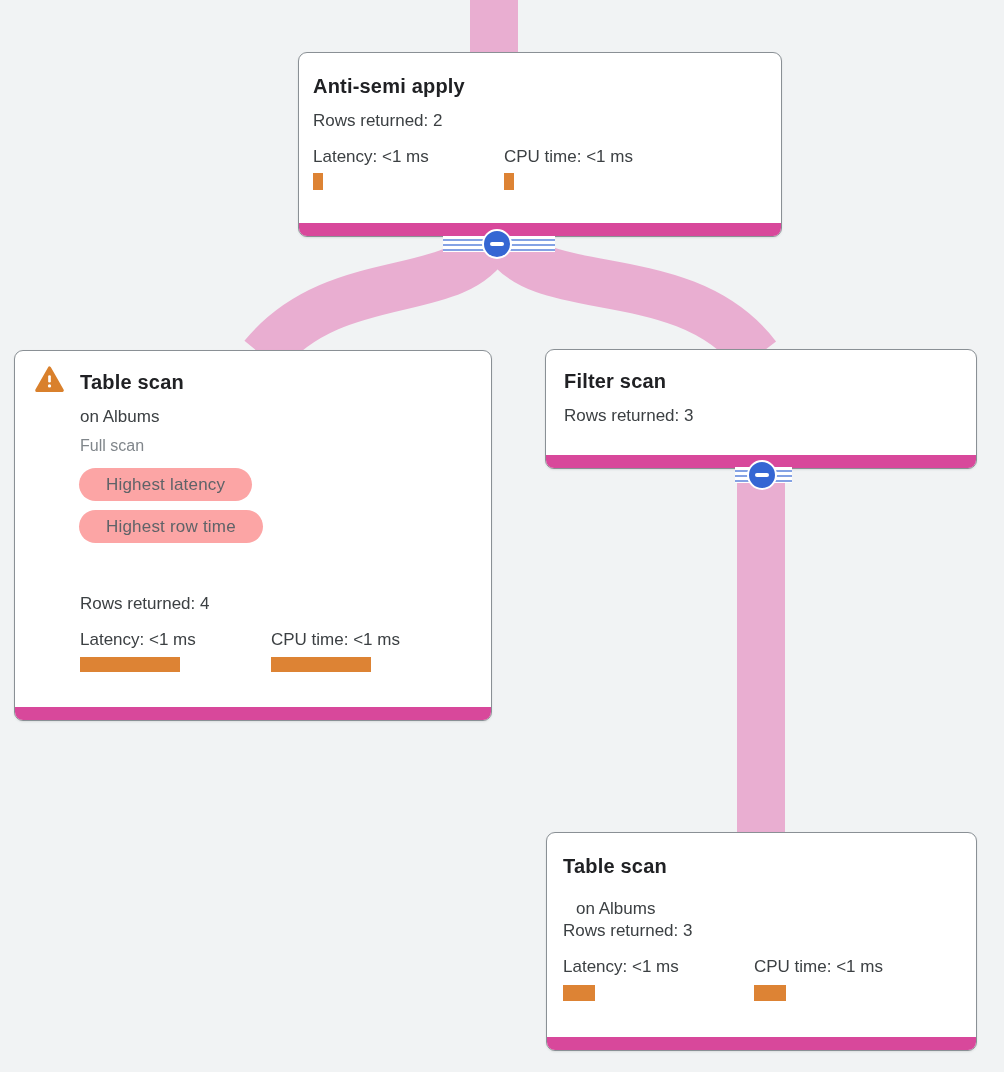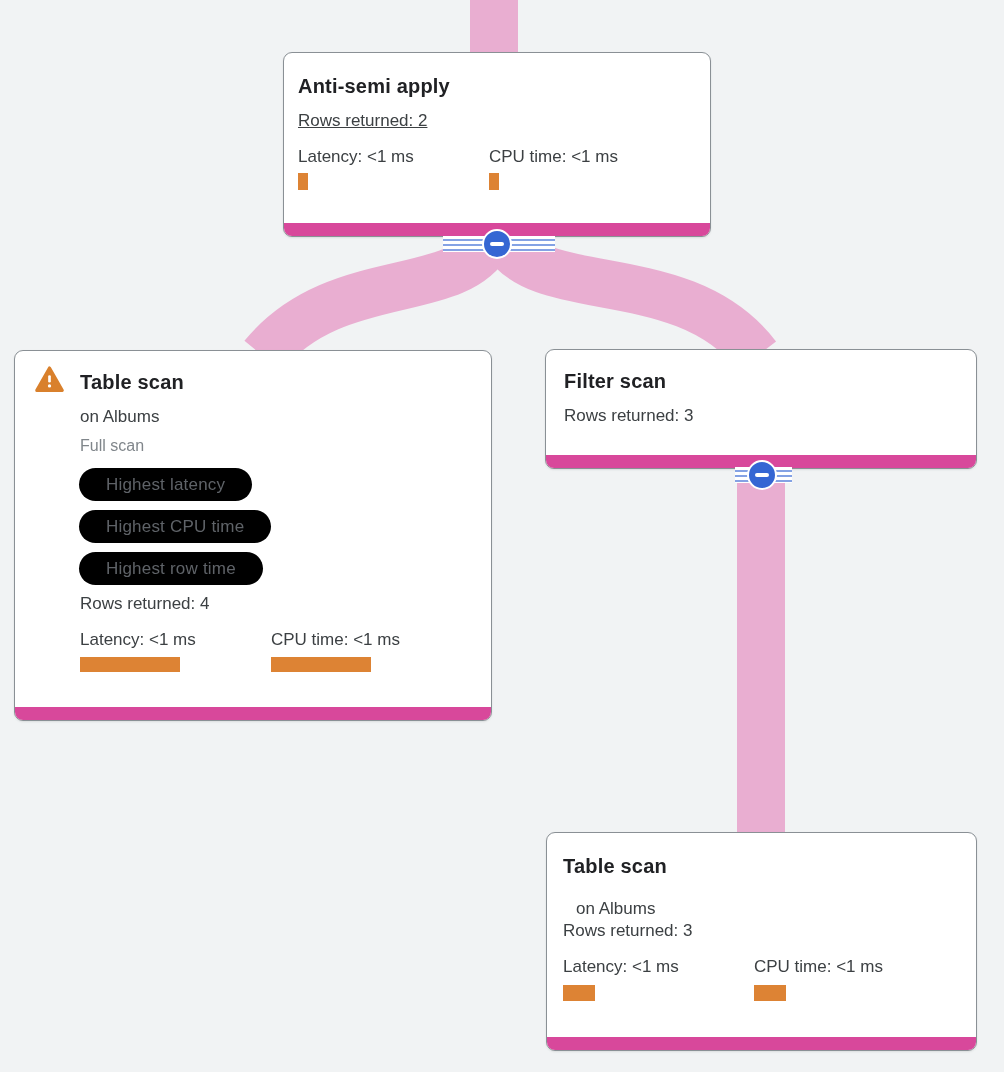--- a/index.html
+++ b/index.html
@@ -56,35 +56,35 @@
     font-size:16px;
     color:#80868b;
     white-space:nowrap;
   }
   .badge{
     display:table;
     height:23px;
     line-height:33px;
     padding:0 27px;
     margin-bottom:9px;
-    background:#000000;
+    background:#fca5a5;
     border-radius:17px;
     font-size:17px;
     color:#5f6368;
     letter-spacing:.2px;
     white-space:nowrap;
   }
   .mbar{
     position:absolute;
     background:#dd8334;
   }
   
-  .n0{left:283px;top:52px;width:428px;height:185px;}
+  .n0{left:298px;top:52px;width:484px;height:185px;}
   .n0 .ntitle{left:14px;top:22px;}
-  .n0 .rows{left:14px;top:58px;text-decoration:underline;}
+  .n0 .rows{left:14px;top:58px;}
   .n0 .lat-l{left:14px;top:94px;}
   .n0 .cpu-l{left:205px;top:94px;}
   .n0 .lat-b{left:14px;top:120px;width:10px;height:17px;}
   .n0 .cpu-b{left:205px;top:120px;width:10px;height:17px;}
   
   .n1{left:14px;top:350px;width:478px;height:371px;}
   .n1 .warn{position:absolute;left:20px;top:15px;}
   .n1 .ntitle{left:65px;top:20px;}
   .n1 .sub{left:65px;top:56px;}
   .n1 .note{left:65px;top:86px;}
@@ -166,21 +166,20 @@
         <path d="M12 1.5 L22.5 20 H1.5 Z" fill="#d9802c" stroke="#d9802c" stroke-width="2.6" stroke-linejoin="round"></path>
         <rect x="10.9" y="7.5" width="2.2" height="6" rx="1.1" fill="#ffffff"></rect>
         <circle cx="12" cy="16.3" r="1.35" fill="#ffffff"></circle>
       </svg>
     </span>
     <div class="ntitle">Table scan</div>
     <div class="nline sub">on Albums</div>
     <div class="nnote note">Full scan</div>
     <div class="badges">
       <div class="badge">Highest latency</div>
-      <div class="badge">Highest CPU time</div>
       <div class="badge">Highest row time</div>
     </div>
     <div class="nline rows">Rows returned: 4</div>
     <div class="nline lat-l">Latency: &lt;1 ms</div>
     <div class="nline cpu-l">CPU time: &lt;1 ms</div>
     <div class="mbar lat-b"></div>
     <div class="mbar cpu-b"></div>
     <div class="accent"></div>
   </div>
 

